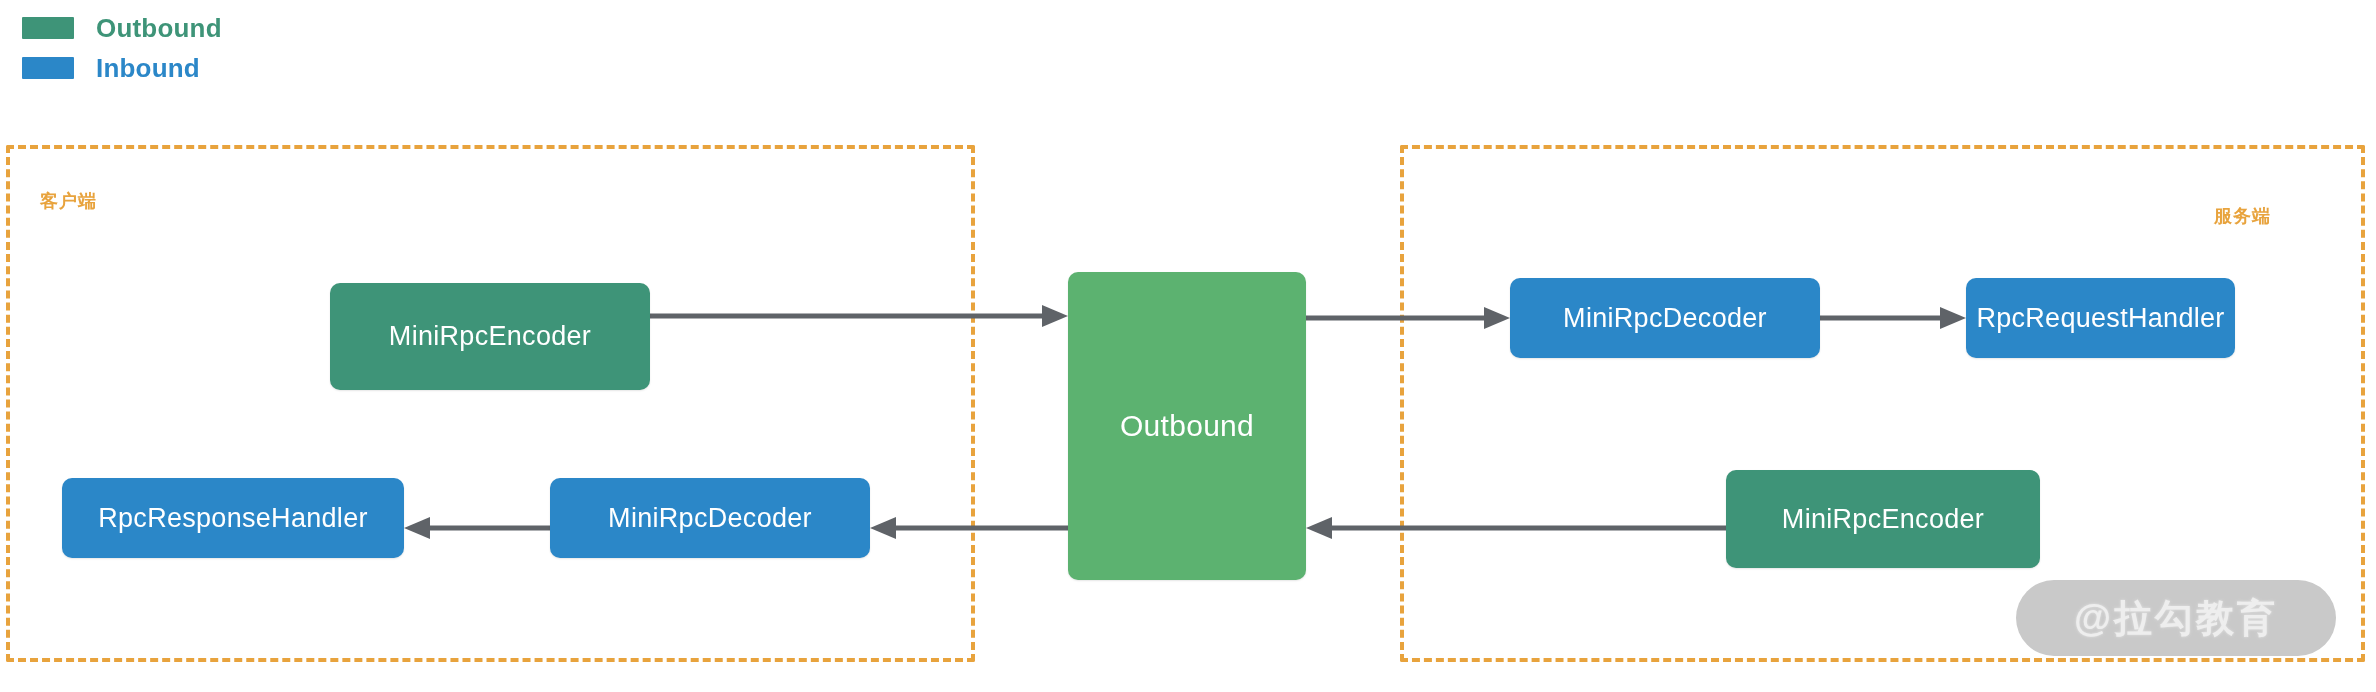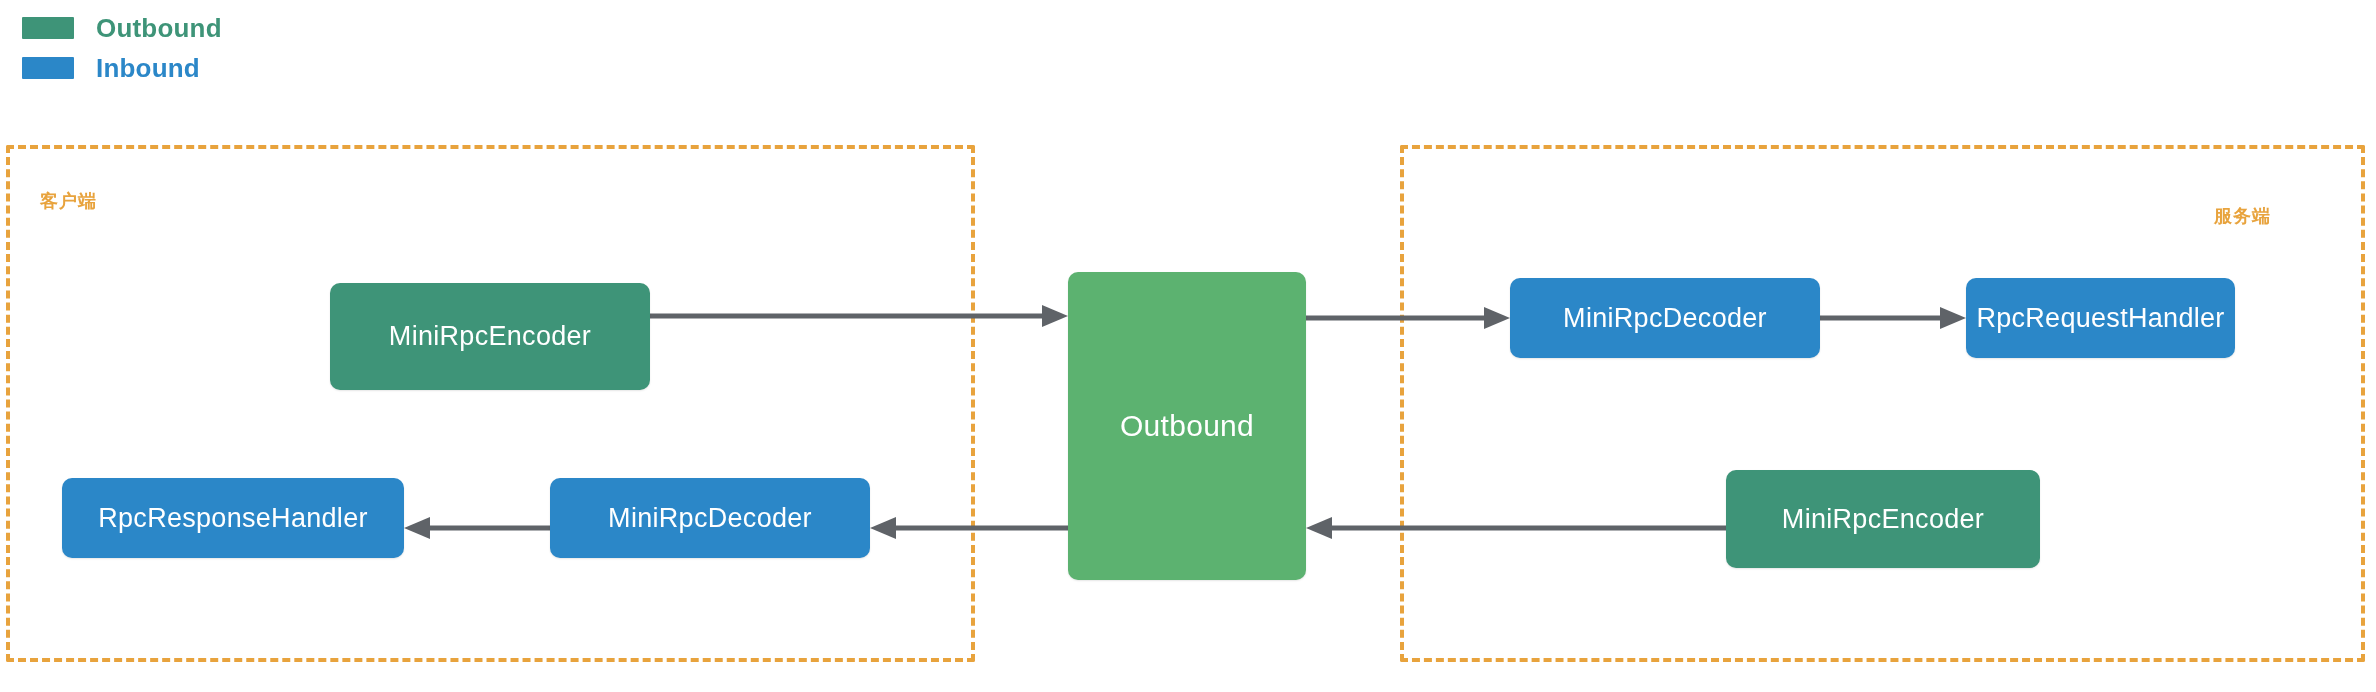--- a/index.html
+++ b/index.html
@@ -191,14 +191,17 @@
         <span>RpcResponseHandler</span>
       </div>
       <div class="node" style="left: 550px; top: 478px; width: 320px; height: 80px; background: rgb(43, 135, 200);">
         <span>MiniRpcDecoder</span>
       </div>
       <div class="node" style="left: 1726px; top: 470px; width: 314px; height: 98px; background: rgb(62, 148, 120);">
         <span>MiniRpcEncoder</span>
       </div>
     </div>
 
+  <div id="watermark" style="left: 2016px; top: 580px; width: 320px; height: 76px; background: rgb(201, 201, 201);">
+    <span class="wm-text" style="color: rgb(242, 242, 242);">@拉勾教育</span>
+  </div>
 
 </div>
 
 </body></html>

